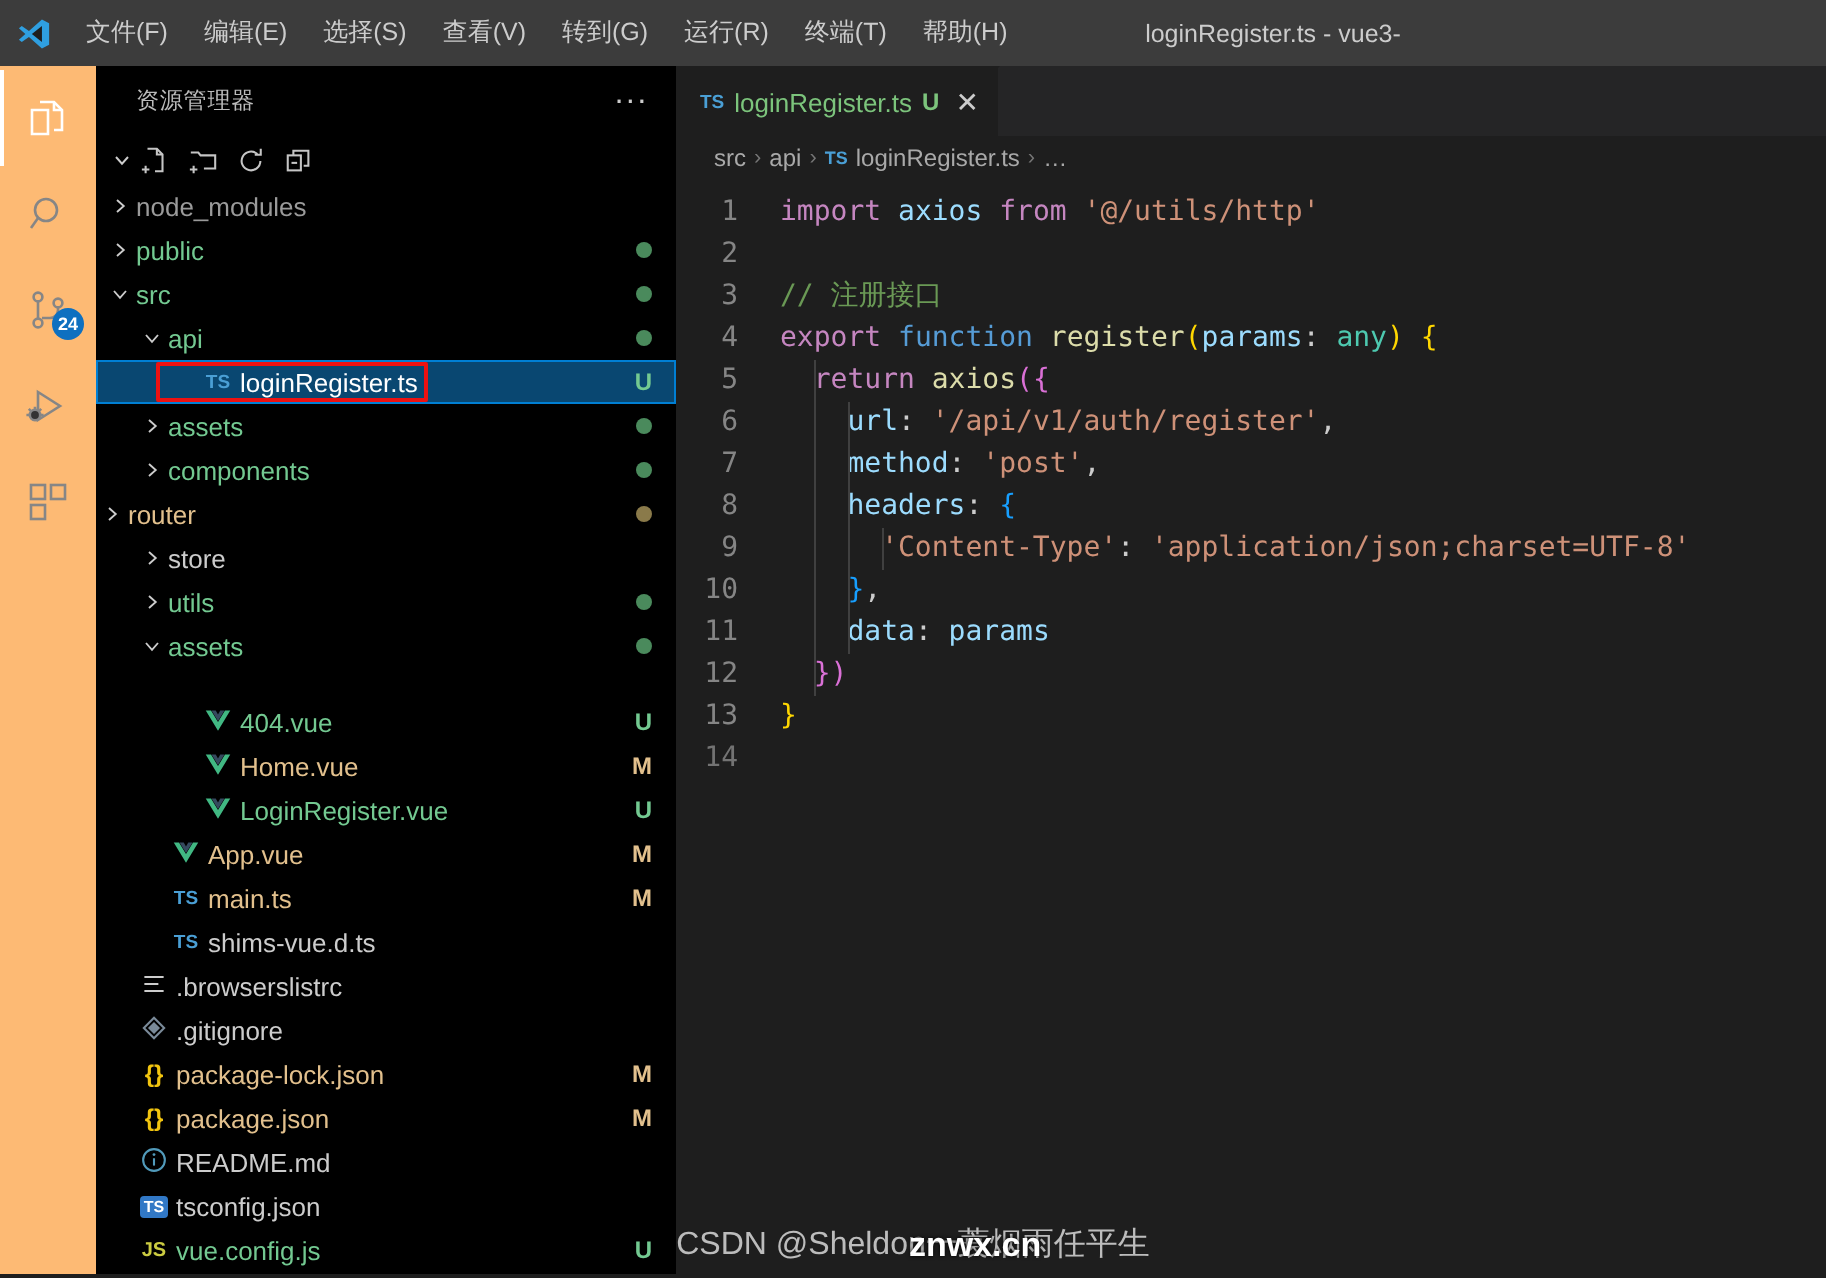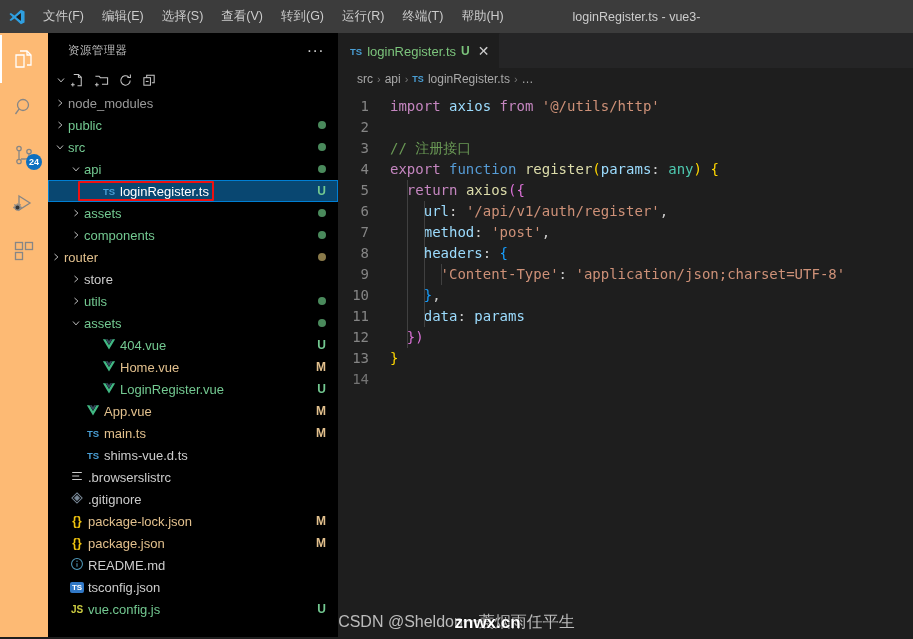--- a/index.html
+++ b/index.html
@@ -417,21 +417,21 @@
           </div>
           <div class="row" style="padding-left: 20px;">
             <span class="twisty">
               <svg width="12" height="12" viewBox="0 0 16 16" fill="none" stroke="#cccccc" stroke-width="1.25">
                 <path d="M4 6 L8 10.5 L12 6"></path>
               </svg>
             </span>
             <span class="label" style="color: rgb(115, 201, 145);">assets</span>
             <span class="dot" style="background: rgb(74, 138, 92);"></span>
           </div>
-          <div class="row" style="padding-left: 36px;">
+          <div class="row" style="padding-left: 36px; margin-top: 16px;">
             <span class="twisty"></span>
             <span class="ficon">
               <span><svg width="14" height="14" viewBox="0 0 16 16">
                   <path d="M1 2.6 h3 L8 9.2 L12 2.6 h3 L8 14.2 Z" fill="#41b883"></path>
                   <path d="M4.3 2.6 h2.4 L8 4.8 L9.3 2.6 h2.4 L8 8.6 Z" fill="#35495e"></path>
                 </svg></span>
             </span>
             <span class="label" style="color: rgb(115, 201, 145);">404.vue</span>
             <span class="status" style="color: rgb(115, 201, 145);">U</span>
           </div>

